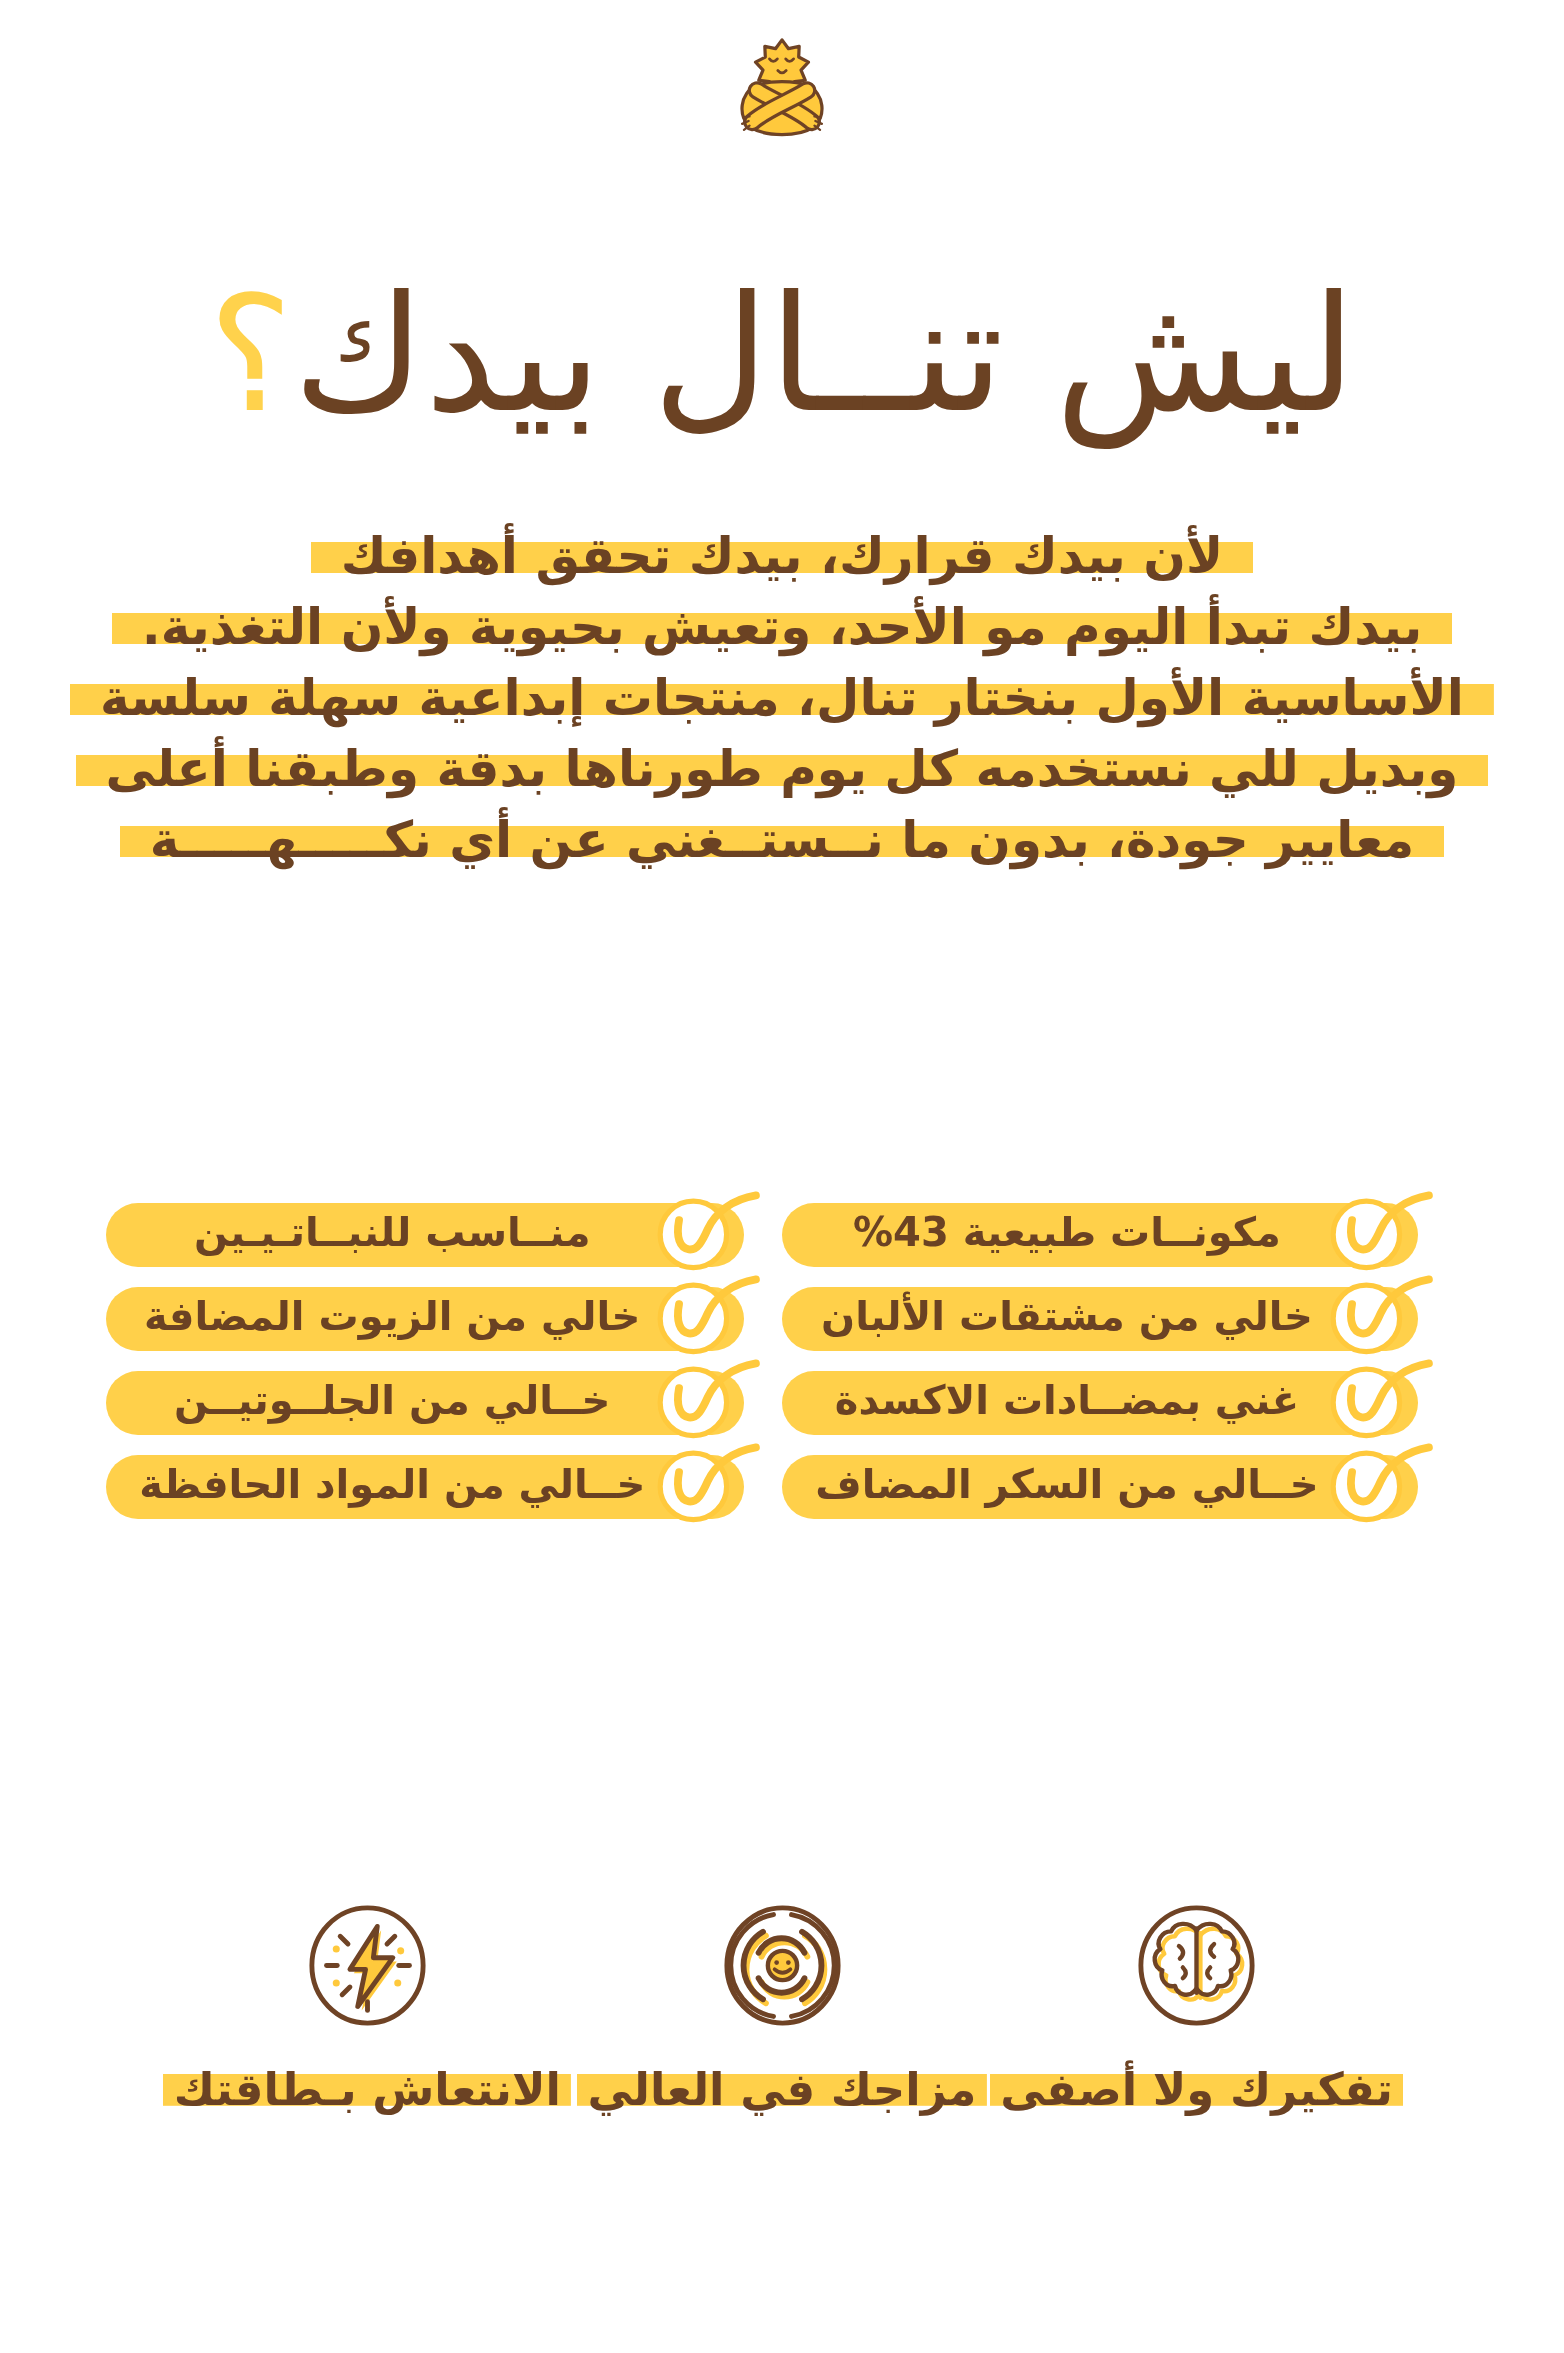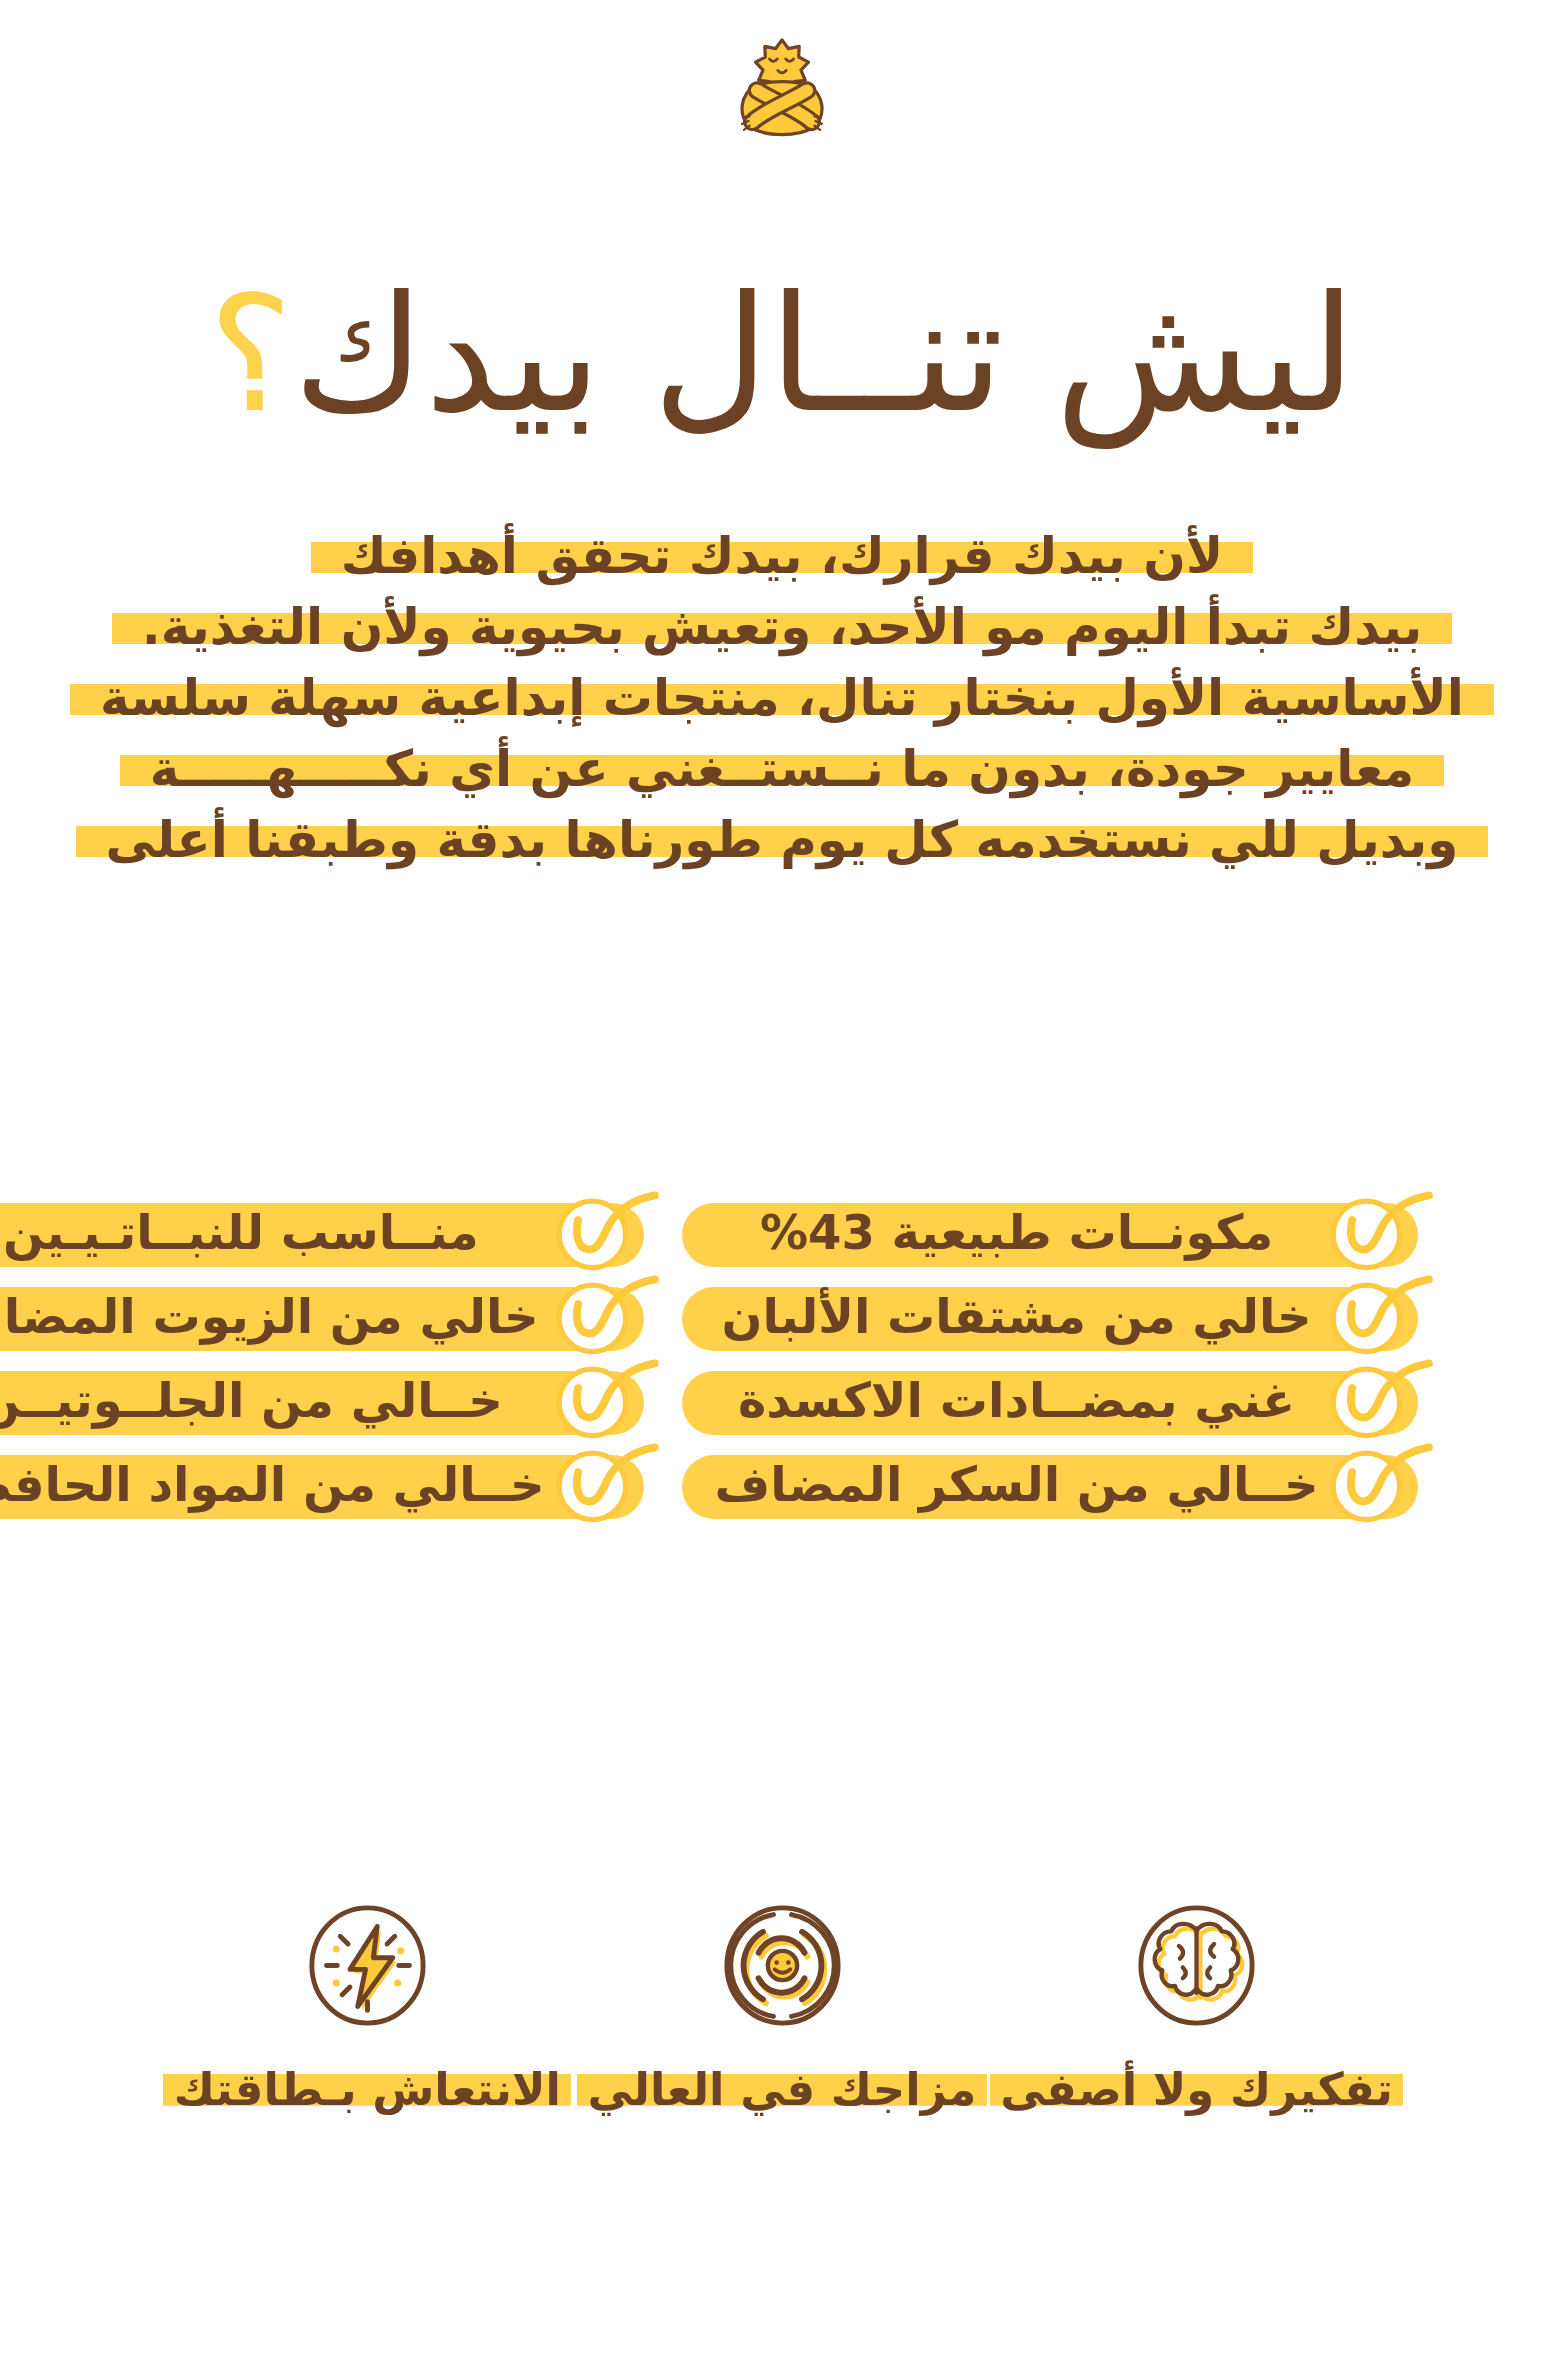--- a/index.html
+++ b/index.html
@@ -67,21 +67,21 @@
     position:relative;
     height:64px;
     background:var(--yellow);
     border-radius:470px;
     display:flex;
     align-items:center;
     justify-content:center;
     padding:0 99px 0 33px;
   }
   .pill-label{
-    font-size:48px;
+    font-size:40px;
     white-space:nowrap;
     color:var(--brown);
     transform:translateY(-2.8px);
   }
   .pill-check{
     position:absolute;
     right:-22.6px;
     top:50%;
     transform:translateY(-54%);
     width:114px;height:auto;
@@ -139,22 +139,22 @@
       </g>
     </svg>
   </header>
 
   <h1 class="headline"><span>ليش تنــال بيدك</span><span class="qmark">؟</span></h1>
 
   <section class="intro">
     <p class="intro-line"><span class="hl">لأن بيدك قرارك، بيدك تحقق أهدافك</span></p>
     <p class="intro-line"><span class="hl">بيدك تبدأ اليوم مو الأحد، وتعيش بحيوية ولأن التغذية.</span></p>
     <p class="intro-line"><span class="hl">الأساسية الأول بنختار تنال، منتجات إبداعية سهلة سلسة</span></p>
+    <p class="intro-line"><span class="hl">وبديل للي نستخدمه كل يوم طورناها بدقة وطبقنا أعلى</span></p>
     <p class="intro-line"><span class="hl">معايير جودة، بدون ما نــستــغني عن أي نكـــــهـــــة</span></p>
-    <p class="intro-line"><span class="hl">وبديل للي نستخدمه كل يوم طورناها بدقة وطبقنا أعلى</span></p>
   </section>
 
   <section class="features">
 
     <div class="pill">
       <span class="pill-label">مكونــات طبيعية 43%</span>
       <svg class="pill-check" viewBox="0 0 175 135" aria-hidden="true">
         <circle cx="62" cy="72" r="51" fill="#fff" stroke="#FFC93C" stroke-width="8"></circle>
         <path d="M40,50 C35,76 41,93 55,95 C68,97 76,82 84,64 C96,38 122,18 158,12" fill="none" stroke="#FFC93C" stroke-width="12" stroke-linecap="round"></path>
       </svg>

